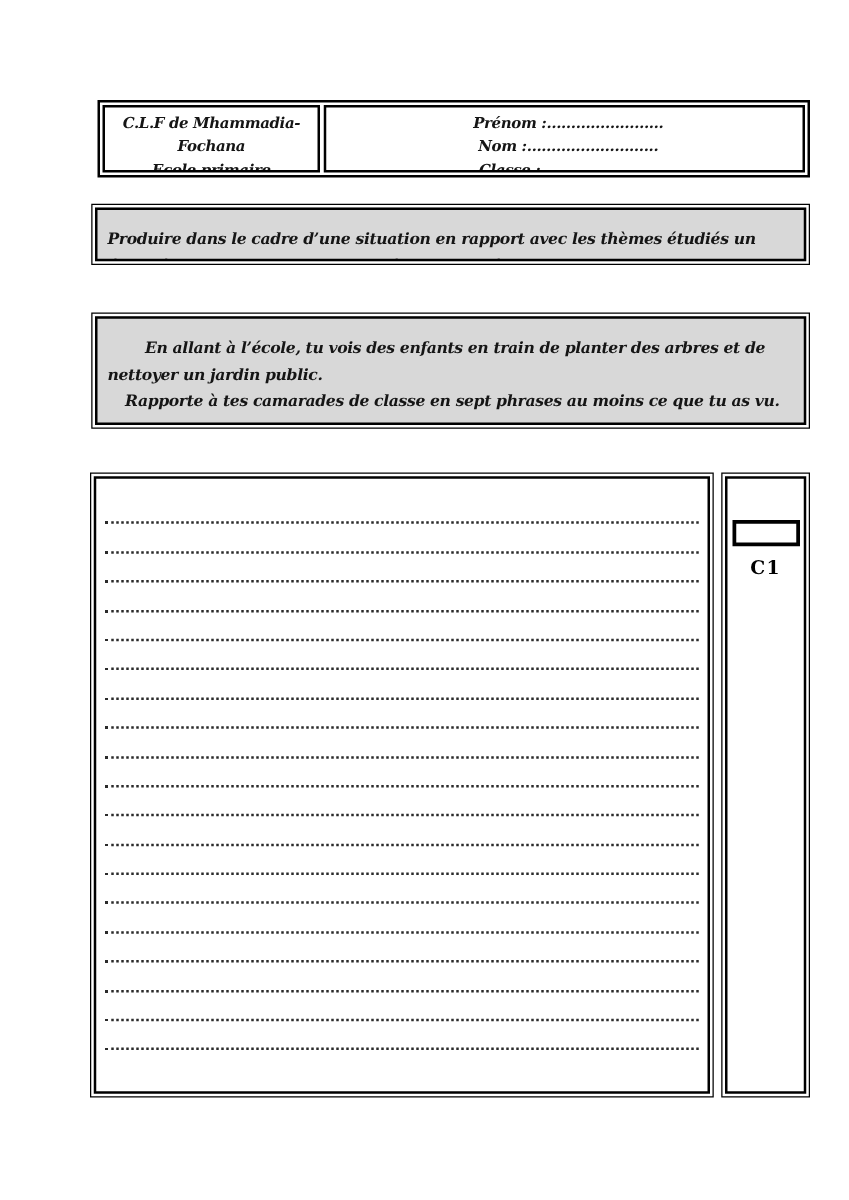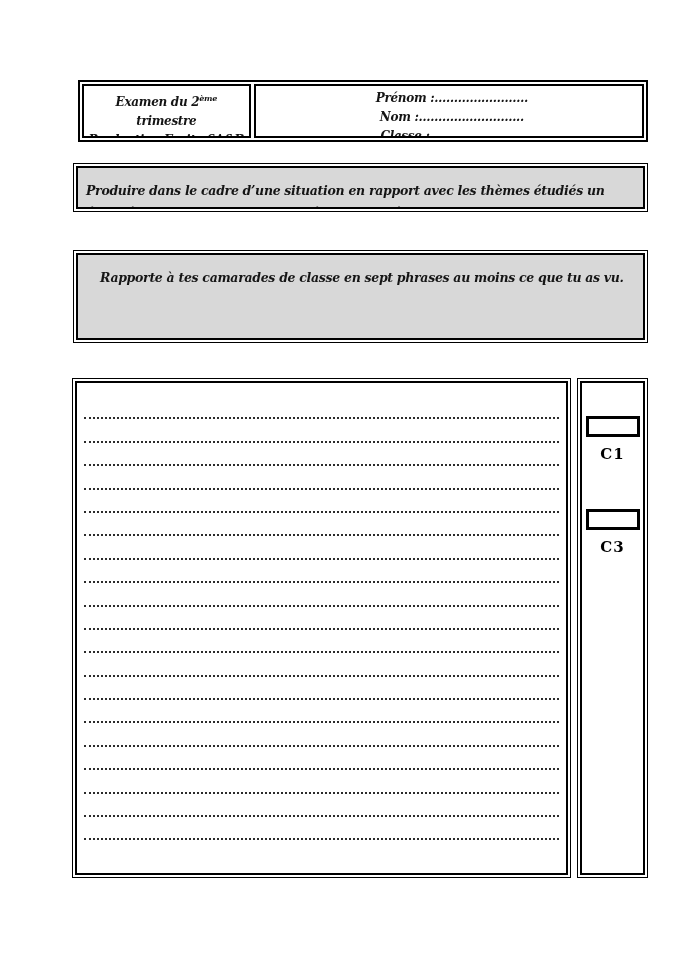--- a/index.html
+++ b/index.html
@@ -59,39 +59,40 @@
     margin-top:8px; font-size:15px; font-style:normal; font-weight:bold;
     font-family:"DejaVu Serif", serif; letter-spacing:1px; color:#000;
   }
 </style>
 </head>
 <body>
 
 <div class="page">
 
   <div class="header">
-    <div class="cell cell-exam">
-      <div><span>Examen du 2</span><sup>ème</sup><span> trimestre</span></div>
-      <div>Production Ecrite 6A&amp;B</div>
+    <div class="cell cell-school">
+      <div>C.L.F de Mhammadia-Fochana</div>
+      <div>Ecole primaire Elmostakbel</div>
     </div>
     <div class="cell cell-student">
       <div>Prénom :……………………</div>
       <div>Nom :……………………...</div>
       <div>Classe :……………………</div>
     </div>
   </div>
 
   <div class="dbox greybox consigne">
     <div class="inner">
       <p>Produire dans le cadre d’une situation en rapport avec les thèmes étudiés un énoncé de moins sept phrases intégrant des répliques.</p>
     </div>
   </div>
 
   <div class="dbox greybox situation">
     <div class="inner">
+      <p class="indent1">En allant à l’école, tu vois des enfants en train de planter des arbres et de nettoyer un jardin public.</p>
       <p class="indent2">Rapporte à tes camarades de classe en sept phrases au moins ce que tu as vu.</p>
     </div>
   </div>
 
   <div class="dbox writing">
     <div class="inner">
       <div class="wlines">
           <div class="wline"></div>
           <div class="wline"></div>
           <div class="wline"></div>
@@ -114,20 +115,16 @@
         </div>
     </div>
   </div>
 
   <div class="dbox grades">
     <div class="inner">
       <div class="grade-item">
         <div class="gbox"></div>
         <div class="glabel">C1</div>
       </div>
-      <div class="grade-item">
-        <div class="gbox"></div>
-        <div class="glabel">C3</div>
-      </div>
     </div>
   </div>
 
 </div>
 
 </body></html>

